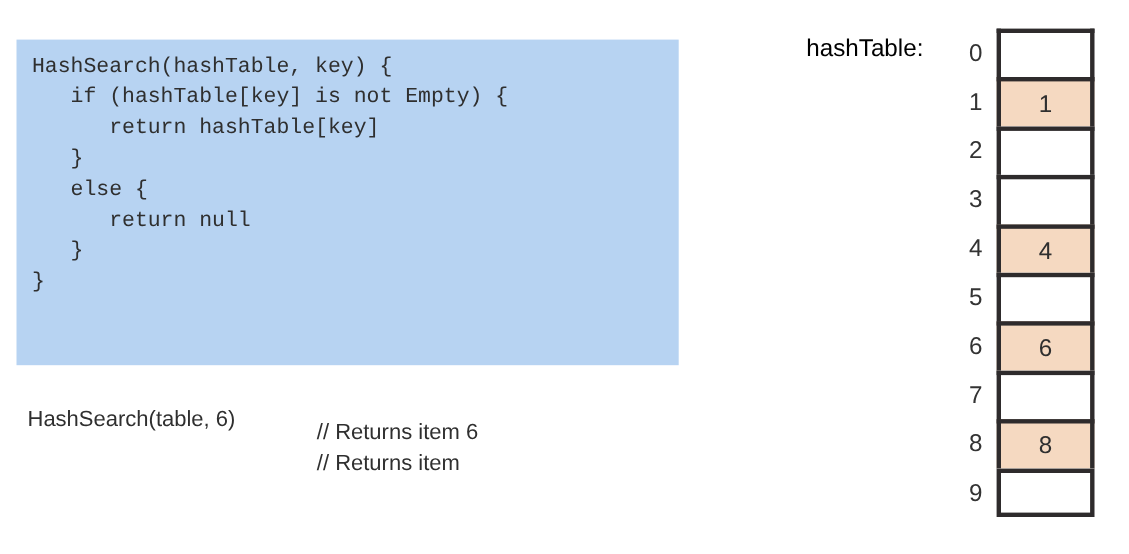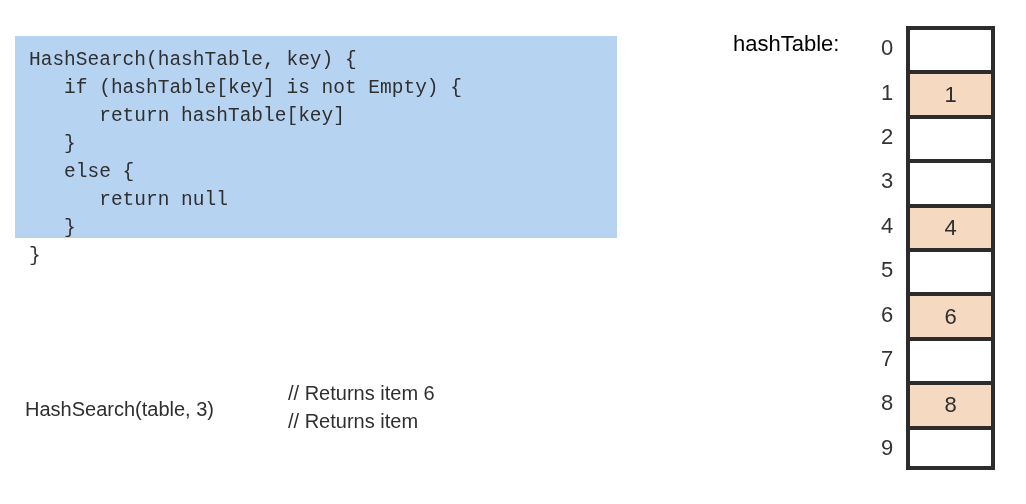--- a/index.html
+++ b/index.html
@@ -15,21 +15,21 @@
     font-family: "Liberation Sans", sans-serif;
     -webkit-font-smoothing: antialiased;
   }
 
   
   #code-block {
     position: absolute;
     left: 15px;
     top: 36px;
     width: 602px;
-    height: 202px;
+    height: 296px;
     background: #b7d3f2;
     box-sizing: border-box;
     padding: 10px 0 0 14px;
   }
   #code-block pre {
     margin: 0;
     font-family: "Liberation Mono", "DejaVu Sans Mono", monospace;
     font-size: 19.5px;
     line-height: 28px;
     color: #2f2f2f;
@@ -121,24 +121,24 @@
       return hashTable[key]
    }
    else {
       return null
    }
 }</pre>
 </div>
 
 <div id="examples">
   <div class="example-row">
+    <span class="example-call">HashSearch(table, 6)</span>
     <span class="example-comment">// Returns item 6</span>
   </div>
   <div class="example-row">
-    <span class="example-call">HashSearch(table, 3)</span>
     <span class="example-comment">// Returns item</span>
   </div>
 </div>
 
 <div id="hashtable-label">hashTable:</div>
 
 <div id="hash-table-wrap">
   <div class="table-row">
     <div class="row-index">0</div>
     <div class="cell"></div>

